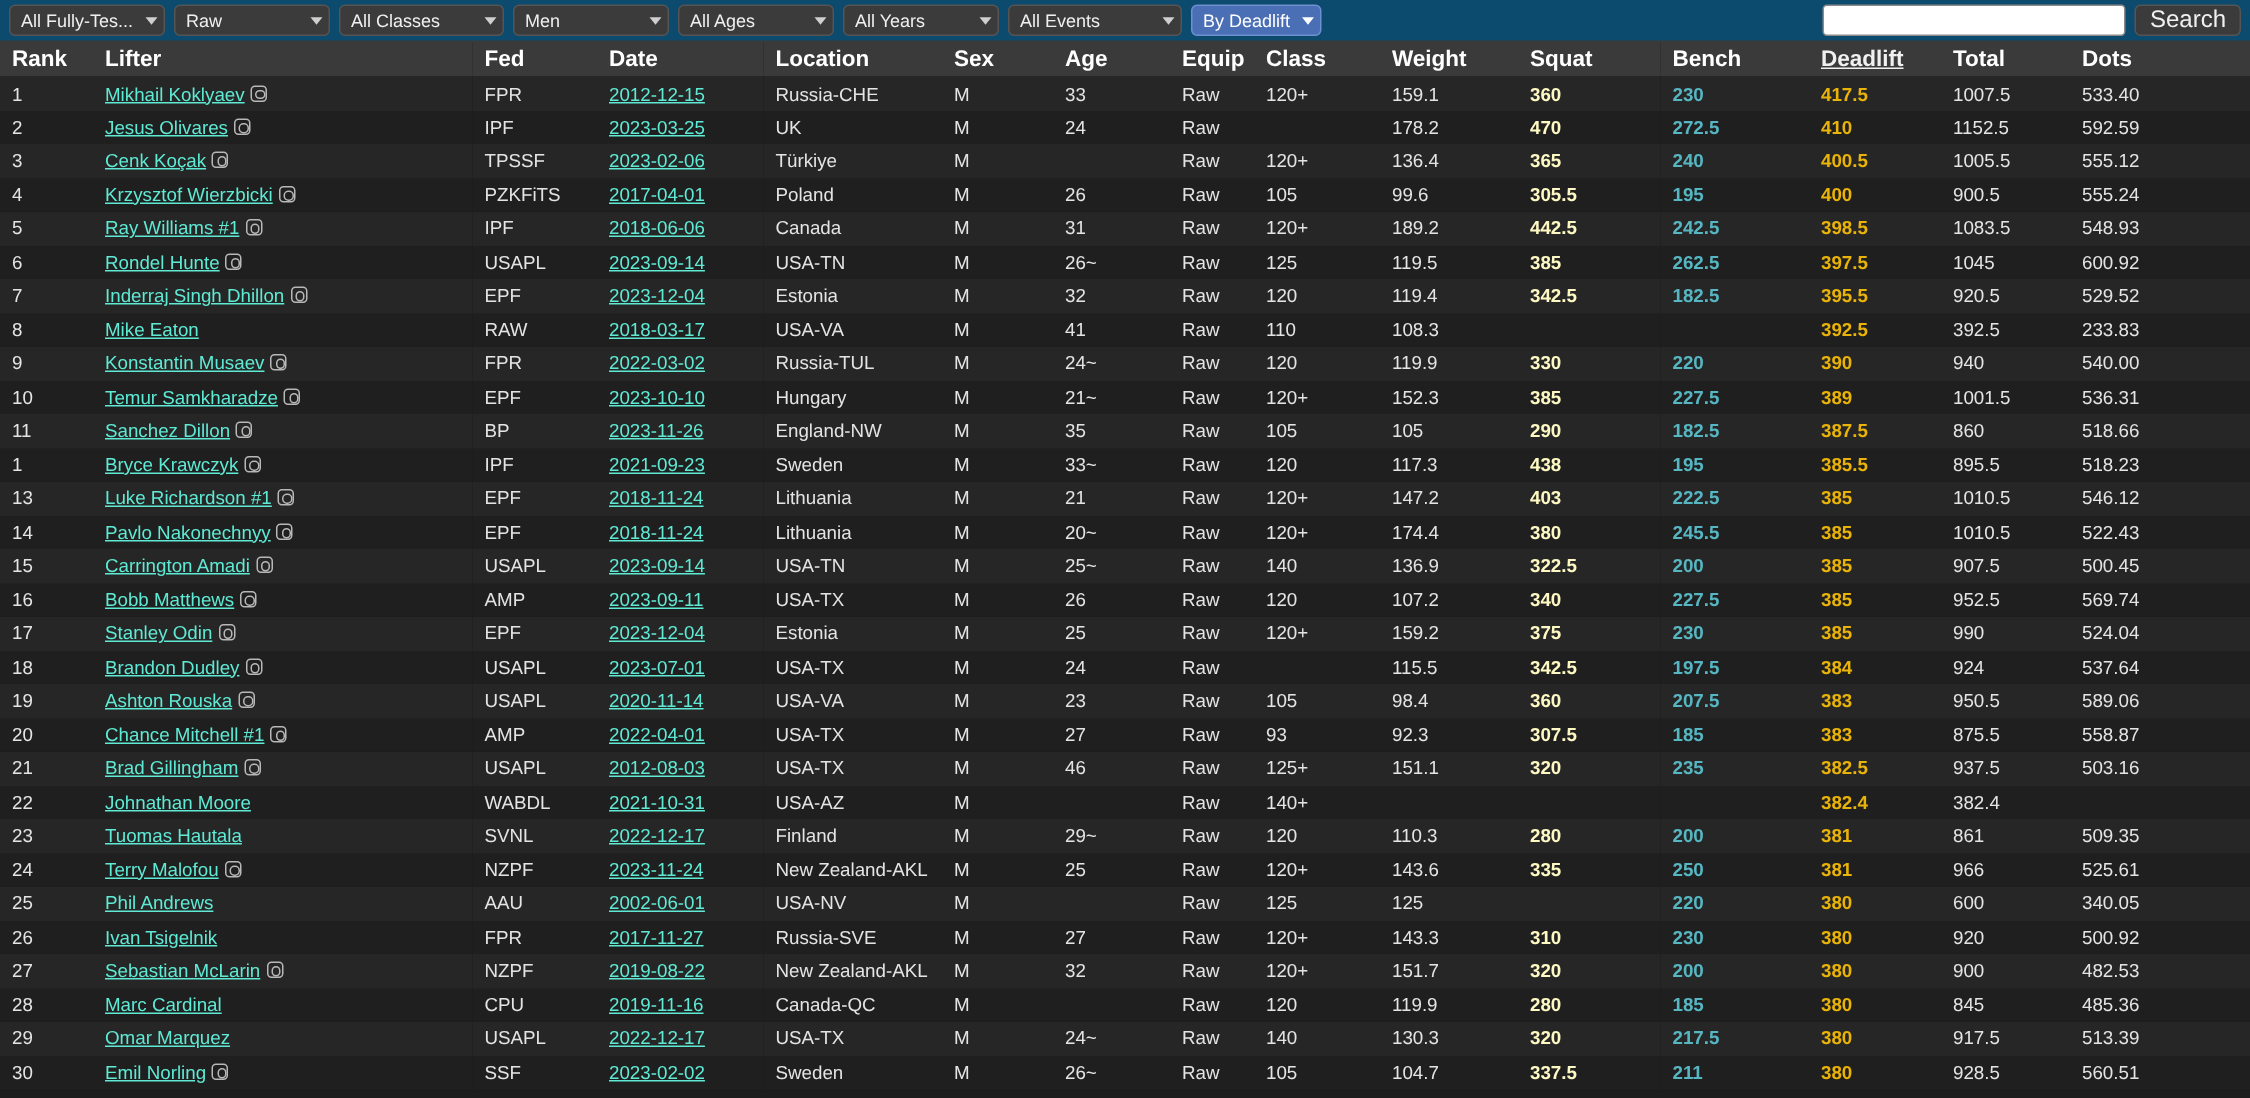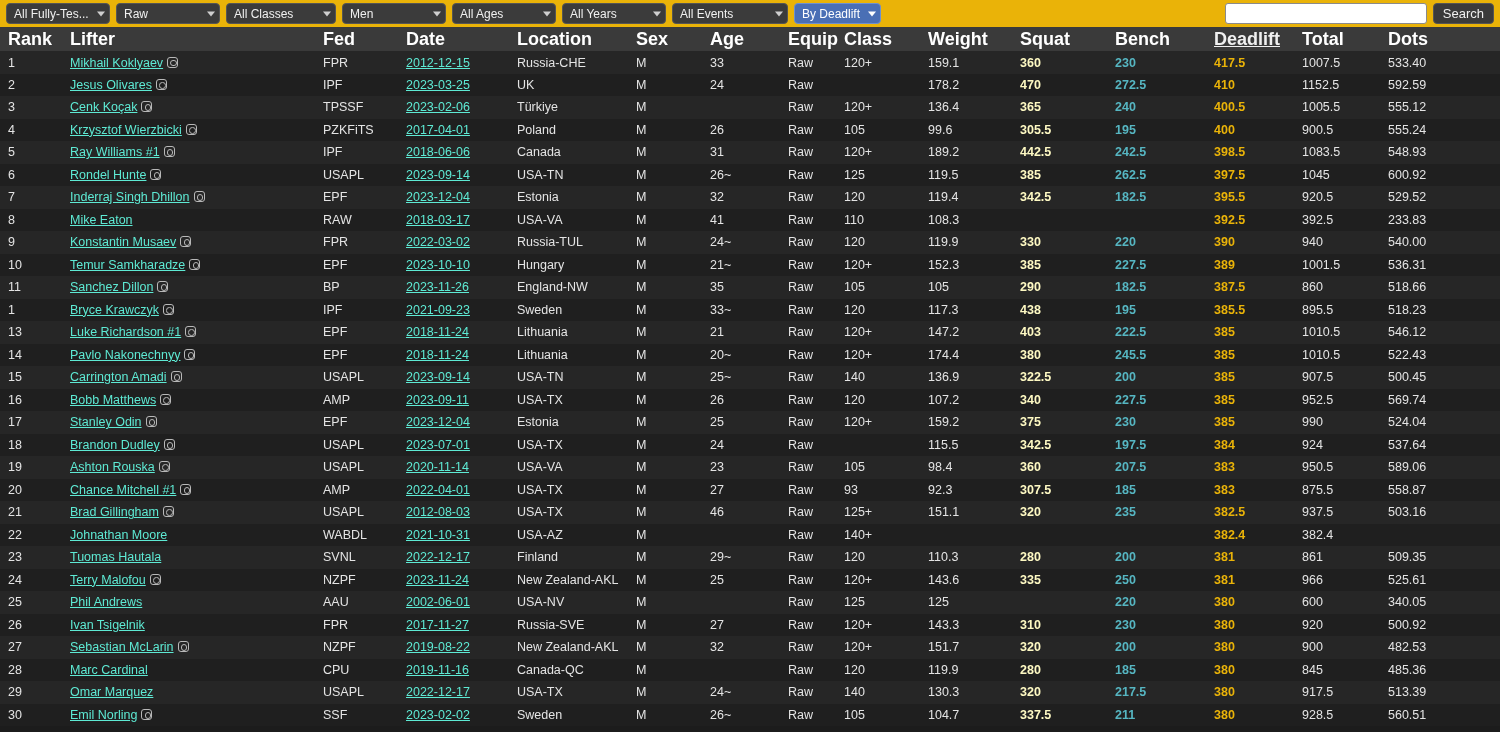--- a/index.html
+++ b/index.html
@@ -8,21 +8,21 @@
     width: 1500px; height: 732px;
     background: #1c1c1c;
     font-family: "Liberation Sans", sans-serif;
     overflow: hidden;
   }
   body { color: #e8e8e8; font-size: 13px; }
 
   
   #toolbar {
     height: 28px;
-    background: #eab308;
+    background: #0c4a6e;
     display: flex;
     align-items: center;
     padding: 0 6px;
     gap: 6px;
     border-bottom: 1px solid #3a3a3a;
   }
   .sel {
     position: relative;
     height: 21px;
     background: #3b3b3b;
@@ -71,35 +71,35 @@
     font-size: 12px;
     padding: 0 5px;
     font-family: "Liberation Sans", sans-serif;
   }
   #search-btn {
     height: 21px;
     background: #3b3b3b;
     border: 1px solid #555;
     border-radius: 4px;
     color: #f0f0f0;
-    font-size: 13px;
+    font-size: 16px;
     padding: 0 9px;
     display: flex;
     align-items: center;
     cursor: pointer;
   }
 
   
   #table-wrap { width: 1500px; height: 704px; overflow: hidden; background: #1c1c1c; }
   table { border-collapse: collapse; width: 1500px; table-layout: fixed; }
 
   thead th {
     background: #3a3a3a;
     color: #ffffff;
-    font-size: 18px;
+    font-size: 15px;
     font-weight: bold;
     text-align: left;
     height: 23px;
     padding: 0 0 0 8px;
     border-bottom: 1px solid #262626;
     white-space: nowrap;
   }
   thead th.sorted span { text-decoration: underline; color: #f0f0f0; text-align: right; }
 
   tbody td {

